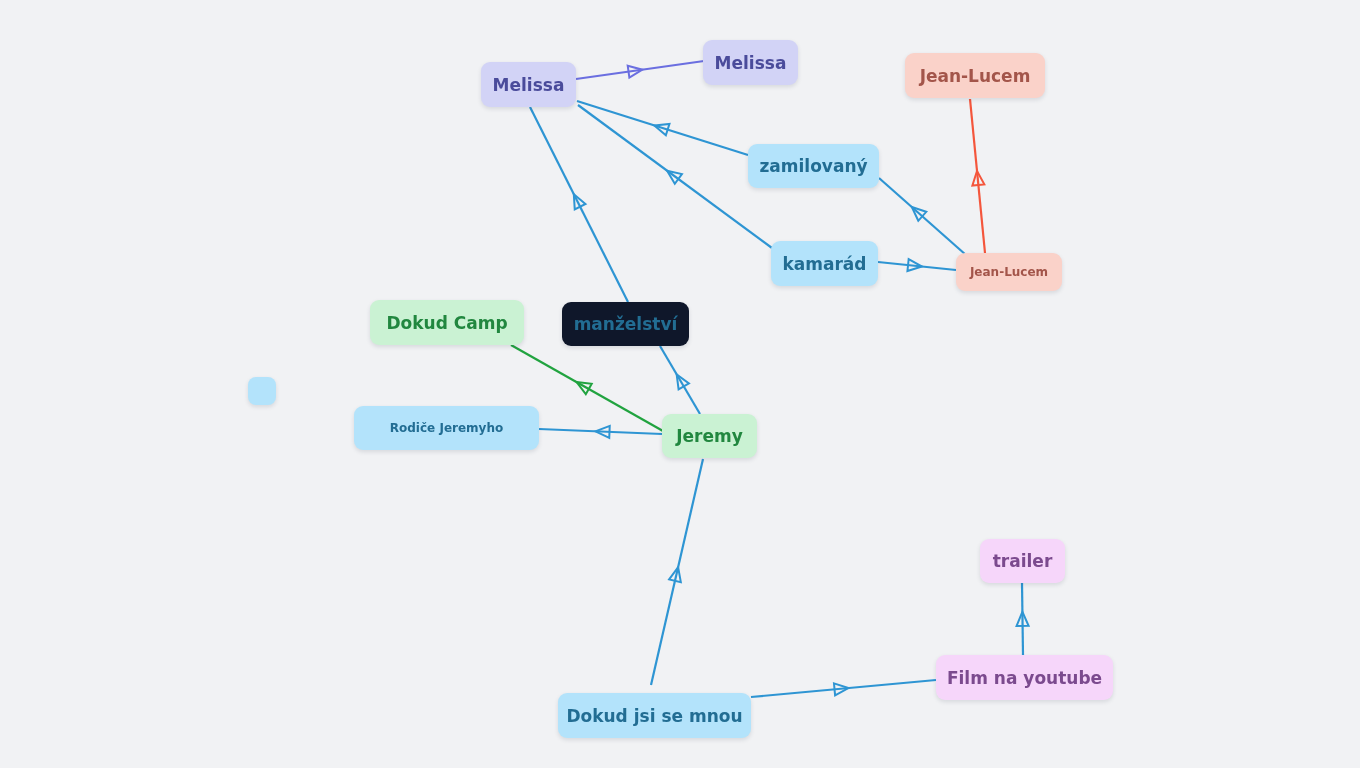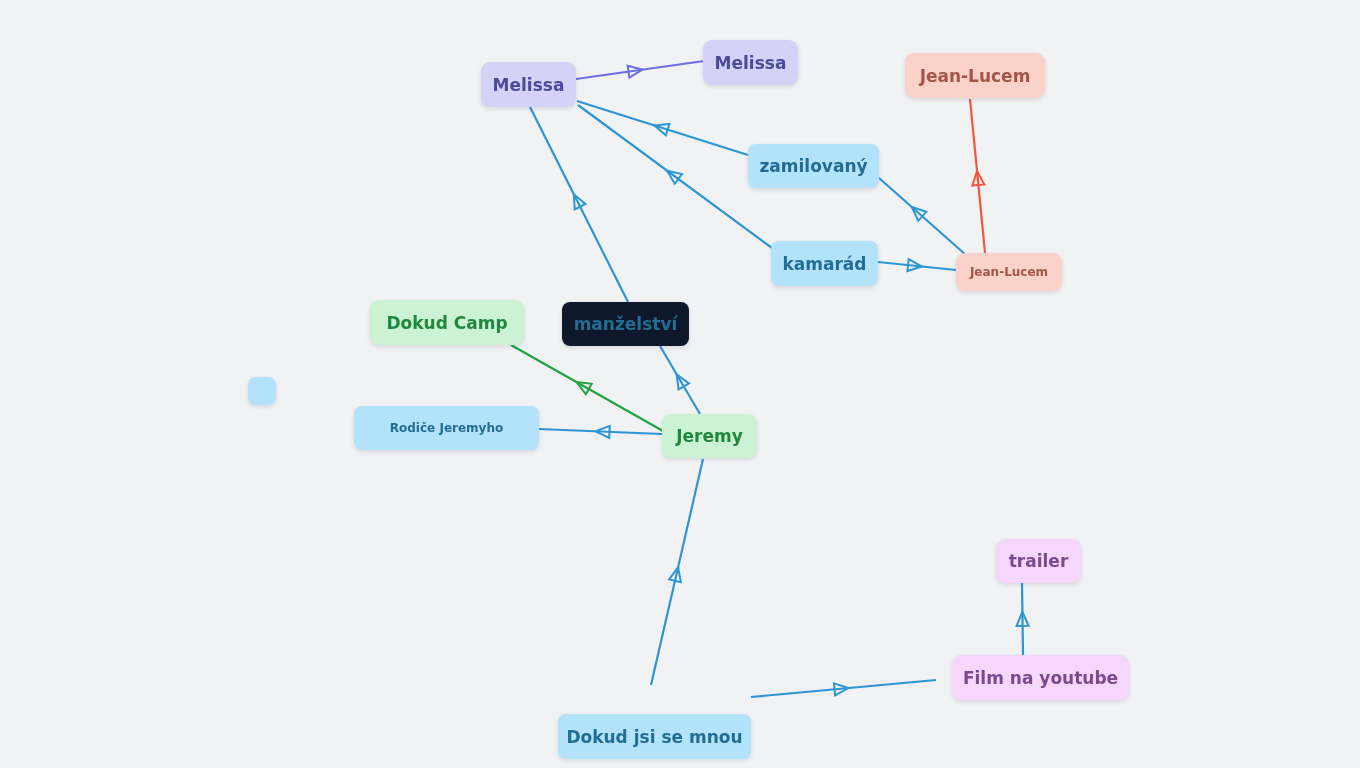--- a/index.html
+++ b/index.html
@@ -28,25 +28,25 @@
     display: flex;
     align-items: center;
     justify-content: center;
     border-radius: 9px;
     font-weight: bold;
     white-space: nowrap;
     box-shadow: 0 2px 4px rgba(40,50,70,0.13);
     user-select: none;
     cursor: pointer;
   }
-  .n-blue   { background: #b3e3fb; color: #226d93; border-radius: 8px; }
+  .n-blue   { background: #b3e3fb; color: #226d93; }
   .n-lav    { background: #d2d3f6; color: #4a4b9b; }
   .n-green  { background: #caf2d3; color: #21873f; }
   .n-red    { background: #fad2c9; color: #a3554a; }
-  .n-pink   { background: #f6d6fa; color: #7b4a8e; margin-left: 16px; }
+  .n-pink   { background: #f6d6fa; color: #7b4a8e; }
   .blank-node { border-radius: 8px; }
 </style>
 </head>
 <body>
 
 <div id="canvas">
   <svg id="edge-layer" width="1360" height="768" viewBox="0 0 1360 768">
       <g>
         <line x1="576" y1="79" x2="704" y2="61" stroke="#6b6fe0" stroke-width="2.2"></line>
         <path d="M -9 -6 L 5 0 L -9 6 Z" fill="none" stroke="#6b6fe0" stroke-width="2" stroke-linejoin="miter" transform="translate(637.44,70.36) rotate(-8.004728857292857)"></path>
@@ -133,17 +133,17 @@
       </div>
       <div class="node n-green" style="left: 662px; top: 414px; width: 95px; height: 44px; font-size: 17px; background: rgb(202, 242, 211); color: rgb(33, 135, 63);">
         <span>Jeremy</span>
       </div>
       <div class="node n-pink" style="left: 980px; top: 539px; width: 85px; height: 44px; font-size: 17px; background: rgb(246, 214, 250); color: rgb(123, 74, 142);">
         <span>trailer</span>
       </div>
       <div class="node n-pink" style="left: 936px; top: 655px; width: 177px; height: 45px; font-size: 17px; background: rgb(246, 214, 250); color: rgb(123, 74, 142);">
         <span>Film na youtube</span>
       </div>
-      <div class="node n-blue" style="left: 558px; top: 714px; width: 193px; height: 45px; font-size: 17px; background: rgb(179, 227, 251); color: rgb(34, 109, 147); text-align: right;">
+      <div class="node n-blue" style="left: 558px; top: 693px; width: 193px; height: 45px; font-size: 17px; background: rgb(179, 227, 251); color: rgb(34, 109, 147); text-align: right;">
         <span>Dokud jsi se mnou</span>
       </div>
     </div>
 </div>
 
 </body></html>

